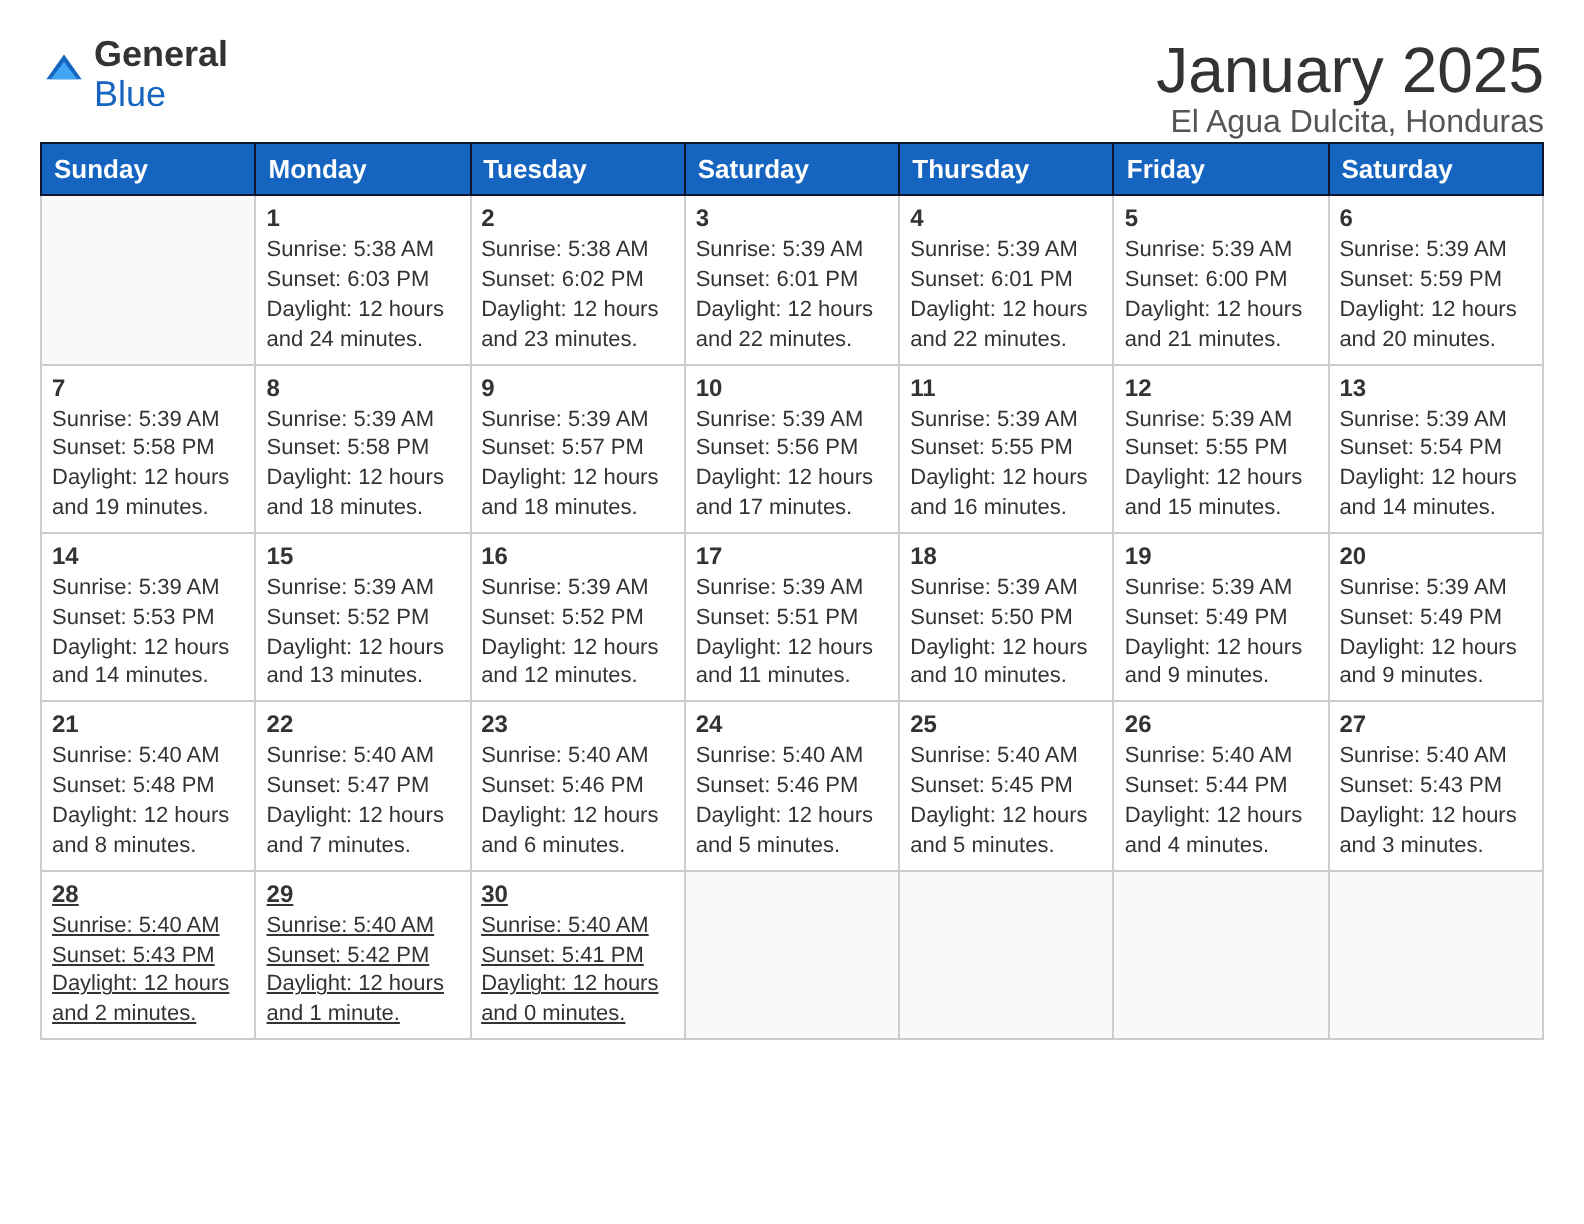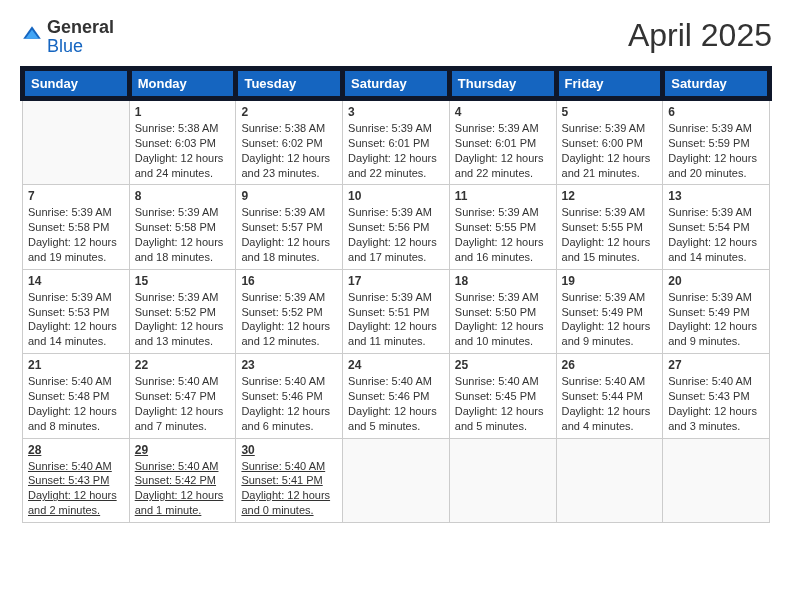--- a/index.html
+++ b/index.html
@@ -13,21 +13,20 @@
     .page {
       width: 792px;
       min-height: 612px;
       padding: 18px 20px 10px 20px;
       background: #fff;
     }
     .header {
       display: flex;
       justify-content: space-between;
       align-items: flex-start;
-      margin-bottom: 10px;
     }
     .logo {
       display: flex;
       align-items: center;
       gap: 4px;
     }
     .logo-text-general {
       font-size: 18px;
       font-weight: bold;
       color: #333;
@@ -63,21 +62,21 @@
       border-collapse: collapse;
       table-layout: fixed;
     }
     .calendar-table th {
       background: #1565c0;
       color: #fff;
       text-align: left;
       padding: 5px 6px;
       font-size: 13px;
       font-weight: bold;
-      border: 5px solid #0f172a;
+      border: 1px solid #0f172a;
     }
     .calendar-table td {
       border: 1px solid #ccc;
       vertical-align: top;
       padding: 4px 5px;
       font-size: 10px;
       color: #333;
       height: 78px;
     }
     .day-num {
@@ -113,21 +112,22 @@
           <polygon points="15,3 27,20 3,20" fill="#1565c0"></polygon>
           <polygon points="15,8 24,20 6,20" fill="#42a5f5"></polygon>
         </svg>
       </div>
       <div>
         <span class="logo-text-general">General</span><br>
         <span class="logo-text-blue">Blue</span>
       </div>
     </div>
     <div class="title-block">
-      <h1>April 2025</h1>
+      <h1>January 2025</h1>
+      <h2>El Agua Dulcita, Honduras</h2>
     </div>
   </div>
 
   <table class="calendar-table">
     <thead>
       <tr>
         <th>Sunday</th>
         <th>Monday</th>
         <th>Tuesday</th>
         <th>Saturday</th>

